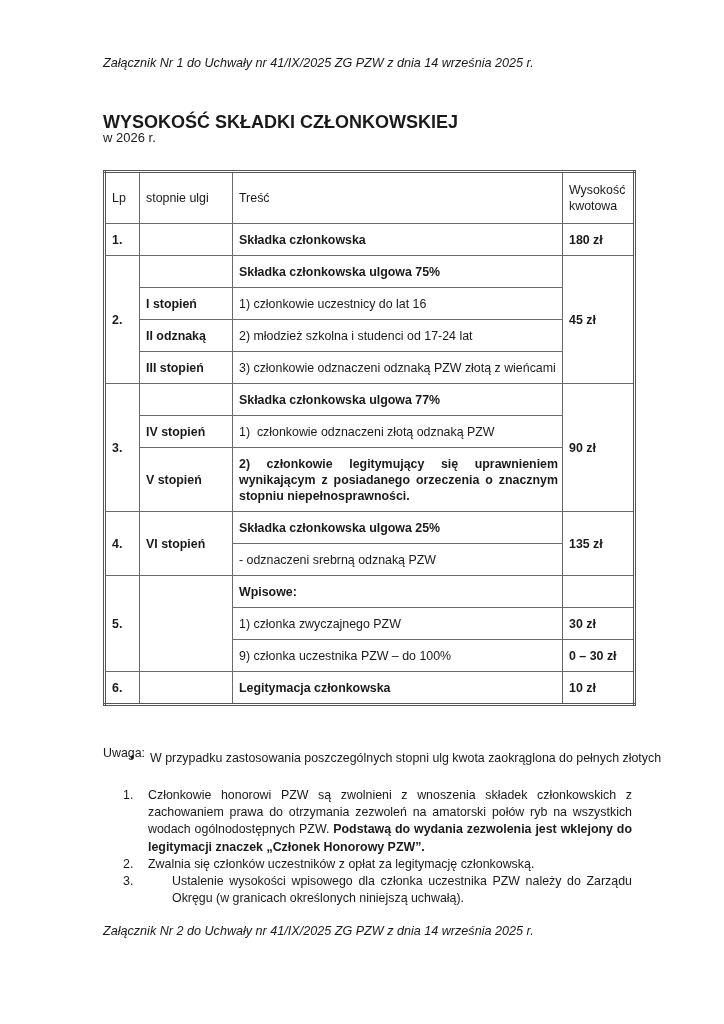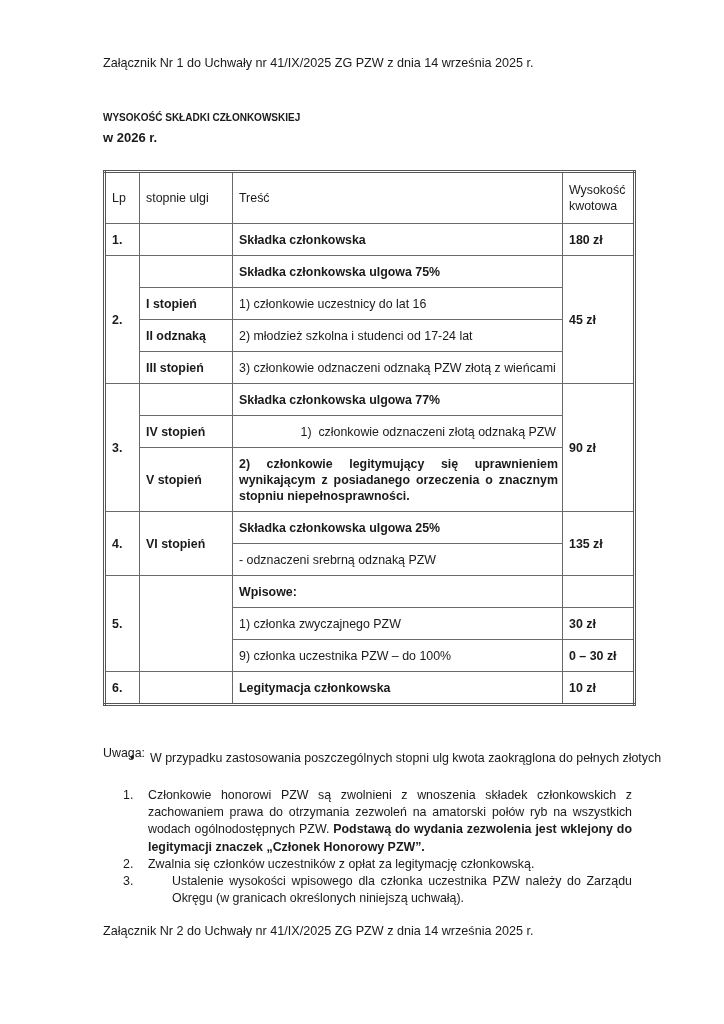--- a/index.html
+++ b/index.html
@@ -1,25 +1,25 @@
 <!DOCTYPE html>
 <html><head>
 <meta charset="utf-8">
 <style>
   html, body { margin:0; padding:0; }
   body {
     width:724px; height:1024px; background:#ffffff; position:relative; overflow:hidden;
     font-family:"Liberation Sans", sans-serif; color:#1a1a1a; font-size:12.4px;
   }
   .abs { position:absolute; }
-  .italic { }
+  .italic { font-style:italic; }
   .bold { font-weight:bold; }
   #header-note { left:103px; top:56px; font-size:12.6px; }
-  #title1 { left:103px; top:112px; font-size:10px; font-weight:bold; }
-  #title2 { left:103px; top:130px; font-size:13px; font-weight:bold; }
+  #title1 { left:103px; top:112px; font-size:18px; font-weight:bold; }
+  #title2 { left:103px; top:130px; font-size:13px; font-weight:normal; }
 
   table.fees {
     position:absolute; left:103px; top:170px; width:530px;
     border-collapse:collapse; border:3px double #555;
     table-layout:fixed;
   }
   table.fees td {
     border:1px solid #6a6a6a; padding:0 6px; vertical-align:middle;
     font-size:12.4px; line-height:16px;
   }
@@ -89,21 +89,21 @@
   </tr>
 
   <tr class="h-std">
     <td class="bold" rowspan="3">3.</td>
     <td></td>
     <td class="bold">Składka członkowska ulgowa 77%</td>
     <td class="bold" rowspan="3">90 zł</td>
   </tr>
   <tr class="h-std">
     <td class="bold">IV stopień</td>
-    <td style="white-space:pre;text-align:right;">1)  członkowie odznaczeni złotą odznaką PZW</td>
+    <td style="white-space:pre;">1)  członkowie odznaczeni złotą odznaką PZW</td>
   </tr>
   <tr class="h-tall">
     <td class="bold">V stopień</td>
     <td class="justify">2) członkowie legitymujący się uprawnieniem wynikającym z posiadanego orzeczenia o znacznym stopniu niepełnosprawności.</td>
   </tr>
 
   <tr class="h-std">
     <td class="bold" rowspan="2">4.</td>
     <td class="bold" rowspan="2">VI stopień</td>
     <td class="bold">Składka członkowska ulgowa 25%</td>

